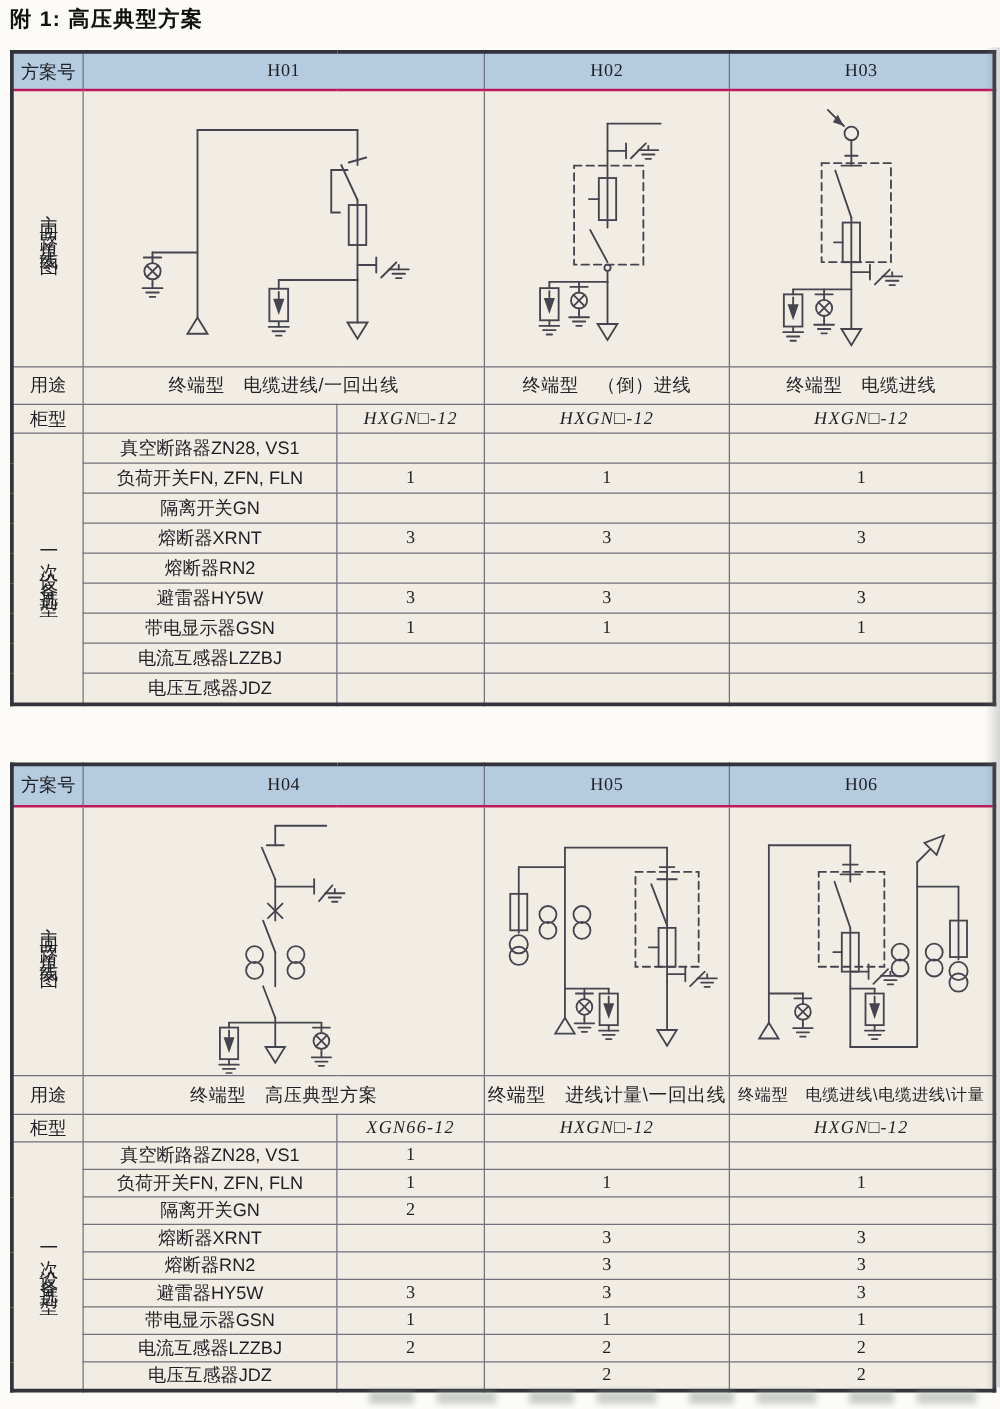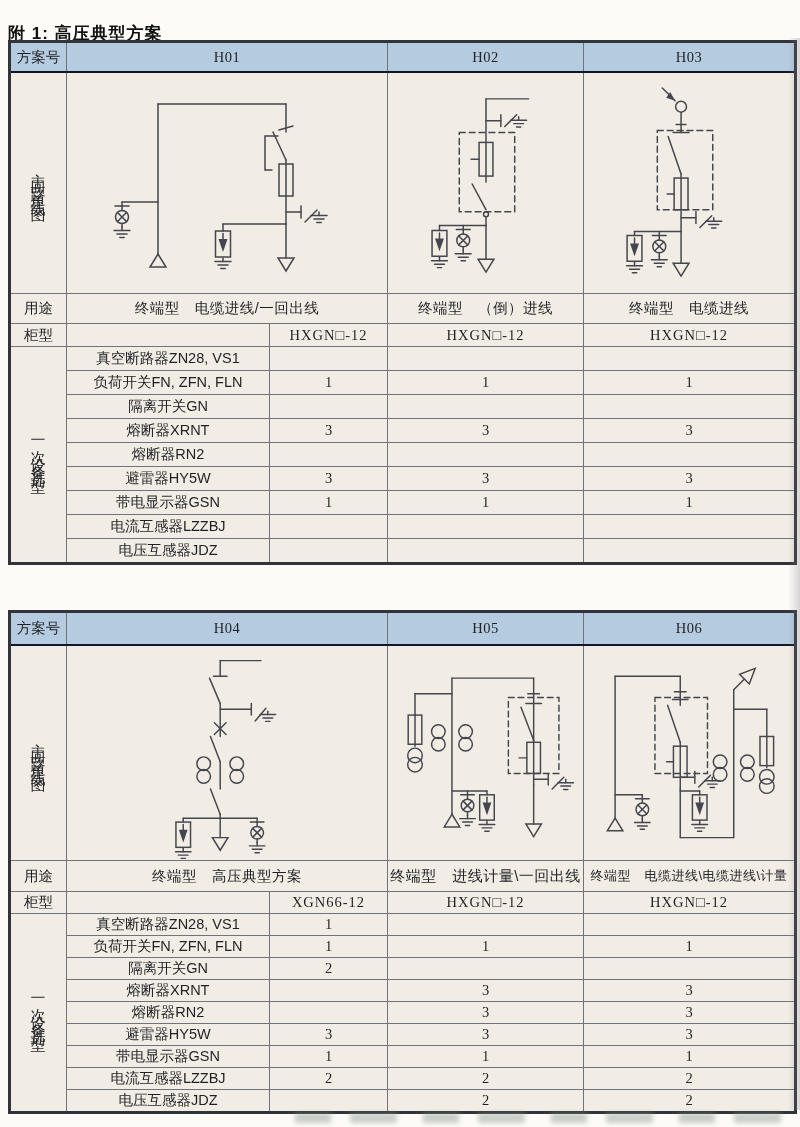--- a/index.html
+++ b/index.html
@@ -5,58 +5,58 @@
   html,body{margin:0;padding:0;}
   body{
     width:800px;height:1127px;
     background:#fcfbf7;
     font-family:"Liberation Sans","DejaVu Sans",sans-serif;
     color:#1f2025;
     overflow:hidden;
   }
   .sheet{position:relative;width:800px;height:1127px;}
   .page-title{
-    position:absolute;left:8px;top:22px;
+    position:absolute;left:8px;top:4px;
     font-size:17px;font-weight:bold;letter-spacing:1px;color:#111;
   }
   table.scheme{
     position:absolute;left:8px;width:786px;
     border-collapse:collapse;table-layout:fixed;
     background:#f2ede4;
     border:3px solid #33343b;
   }
   table.t1{top:40px;}
   table.t2{top:610px;}
   .scheme th,.scheme td{
     border:1px solid #72727c;
     padding:0;text-align:center;vertical-align:middle;
     font-size:14.5px;
   }
   .scheme thead th{
     background:#b5cbe0;
-    border-bottom:2px solid #0f172a;
+    border-bottom:2px solid #be185d;
     font-weight:normal;
   }
   .t1 thead th{height:28px;}
   .t2 thead th{height:31px;}
   .serif{font-family:"Liberation Serif","DejaVu Serif",serif;}
   .scheme-name{font-size:16px;letter-spacing:.5px;}
   .t1 .diag-row td{height:220px;}
   .t2 .diag-row td{height:214px;}
   .t1 .usage-row td{height:29px;}
   .t2 .usage-row td{height:30px;}
   .t1 .cab-row td{height:22px;}
   .t2 .cab-row td{height:21px;}
   .t1 .eq-row td{height:23px;}
   .t2 .eq-row td{height:21px;}
   .vtext{
     writing-mode:vertical-rl;text-orientation:upright;
     display:inline-block;font-size:15px;letter-spacing:7px;line-height:1;
   }
-  .cab-val{font-size:15px;letter-spacing:1px;}
+  .cab-val{font-size:15px;letter-spacing:1px;font-style:italic;}
   .num{font-size:15px;}
   .usage-cell{font-size:14.5px;letter-spacing:.5px;}
   .eq-label{font-size:14.5px;}
   .diag-cell svg{display:block;margin:0 auto;}
   .edge-shade{
     position:absolute;right:0;top:38px;width:12px;height:1072px;
     background:linear-gradient(to right,rgba(130,130,135,0),rgba(125,125,132,.30));
     pointer-events:none;
   }
   .bleed{

